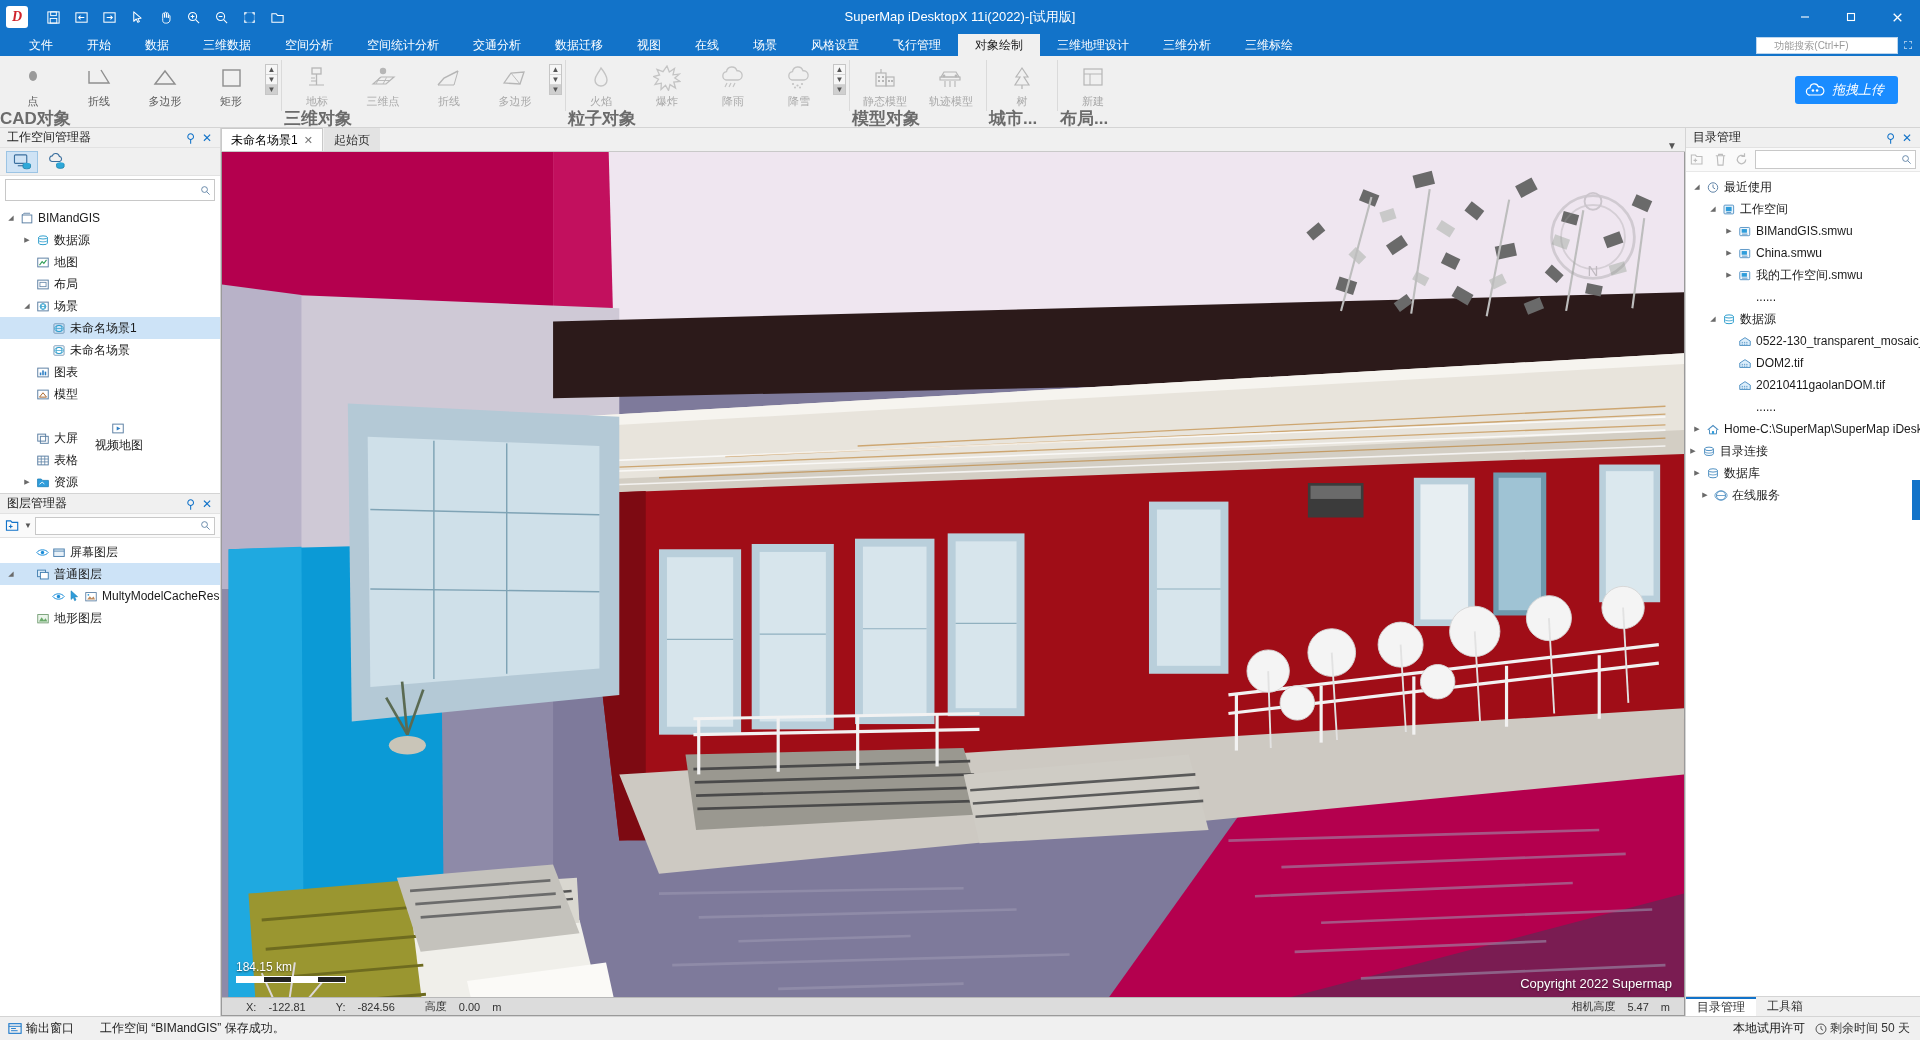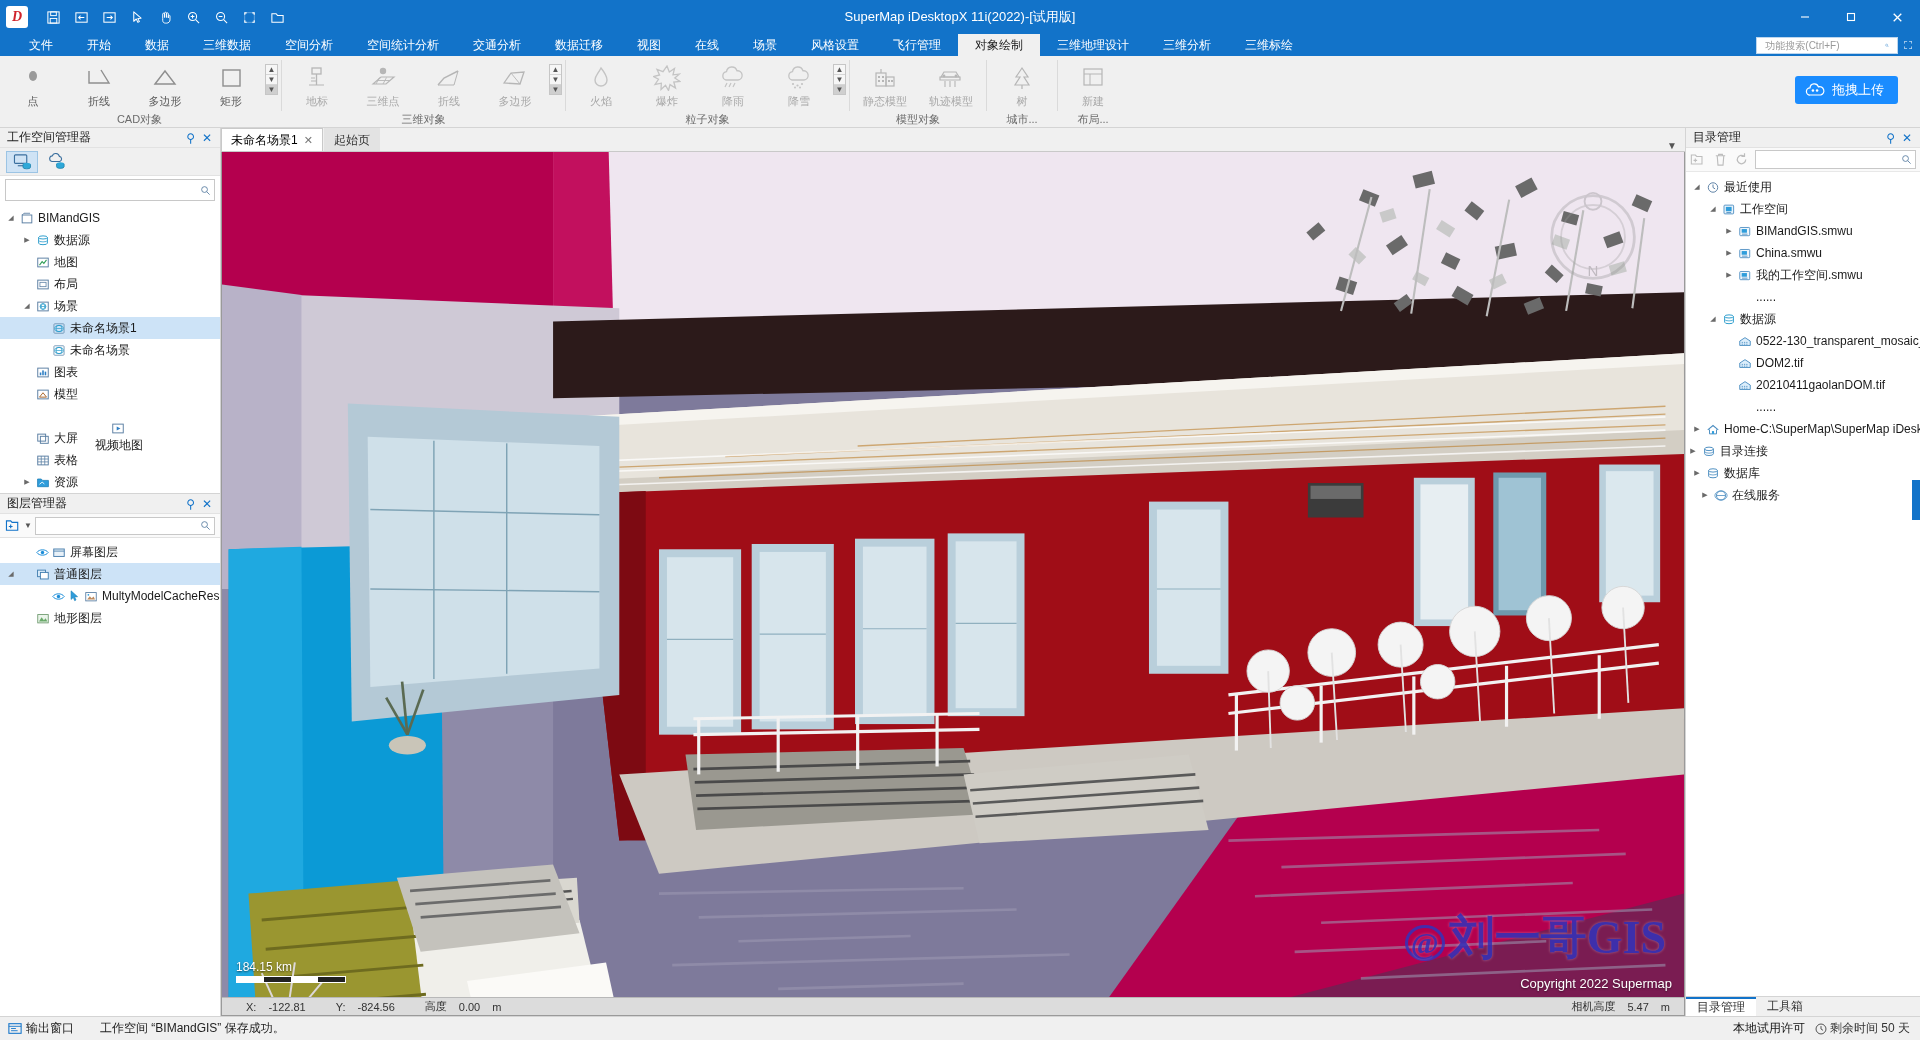--- a/index.html
+++ b/index.html
@@ -48,38 +48,38 @@
   .rtab {
     color:#fff; font-size:12px; padding:0 17px; display:flex; align-items:center;
     cursor:pointer; white-space:nowrap;
   }
   .rtab.active { background:#f0f0f0; color:#1a1a1a; }
   .search-wrap {
     margin-left:auto; display:flex; align-items:center; gap:4px; padding-right:6px;
   }
   .search-box {
     width:142px; height:17px; background:#fff; border:1px solid #bcd6ee;
-    display:flex; align-items:center; padding:0 8px;
+    display:flex; align-items:center; padding:0 17px;
   }
   .search-box input {
     border:0; outline:0; width:120px; font-size:10px; color:#333;
     font-family:"Liberation Sans", sans-serif; background:transparent;
   }
   .search-box input::placeholder { color:#999; }
   .expand-ic { color:#fff; font-size:11px; cursor:pointer; padding:0 2px; }
 
   
   .ribbon {
     height:72px; background:#f0f0f0; border-bottom:1px solid #d4d4d4;
     display:flex; align-items:stretch; flex:0 0 72px; position:relative;
   }
   .rgroup { display:flex; flex-direction:column; position:relative; }
   .rgroup-body { flex:1; display:flex; align-items:flex-start; padding-top:4px; }
   .rgroup-label {
-    text-align:center; font-size:11px; color:#6b6b6b; height:14px; line-height:12px;
+    font-size:17px; color:#6b6b6b; height:14px; line-height:12px;font-weight:bold;
   }
   .rsep { width:1px; background:#dadada; margin:4px 2px 16px 2px; }
   .ritem {
     width:66px; display:flex; flex-direction:column; align-items:center;
     padding-top:3px; cursor:pointer; user-select:none;
   }
   .ritem .ic { height:30px; display:flex; align-items:center; justify-content:center; }
   .ritem .lb { font-size:11px; color:#5a5a5a; margin-top:1px; white-space:nowrap; }
   .ritem.dim .lb { color:#a8a8a8; }
   .scrollcol {
@@ -87,21 +87,21 @@
     border:1px solid #c6c6c6; background:#f6f6f6;
   }
   .scrollcol div {
     flex:1; display:flex; align-items:center; justify-content:center;
     font-size:8px; color:#555; border-bottom:1px solid #d6d6d6; cursor:pointer;
   }
   .scrollcol div:last-child { border-bottom:0; background:#cfcfcf; }
   .upload-btn {
     position:absolute; right:22px; top:20px; height:28px; background:#1a8cff;
     color:#fff; display:flex; align-items:center; gap:7px; padding:0 14px 0 10px;
-    border-radius:3px; cursor:pointer; font-size:13px;
+    border-radius:3px; cursor:pointer; font-size:13px;font-style:italic;
   }
 
   
   .main { flex:1; display:flex; min-height:0; background:#f0f0f0; }
 
   
   .panel { display:flex; flex-direction:column; background:#fff; min-height:0; }
   .panel-hdr {
     height:20px; background:#f0f0f0; display:flex; align-items:center;
     padding:0 4px 0 7px; font-size:12px; color:#222; flex:0 0 20px;
@@ -1070,23 +1070,20 @@
           <circle cx="50" cy="50" r="34" fill="none" stroke="#9a9a9a" stroke-width="2"></circle>
           <circle cx="50" cy="12" r="9" fill="none" stroke="#7a7a7a" stroke-width="2"></circle>
           <text x="50" y="92" text-anchor="middle" font-size="16" fill="#555">N</text>
         </svg>
 
         <div class="scalebar">
           <div>184.15 km</div>
           <div class="bar"></div>
         </div>
 
-        <div class="wm">
-          <span class="at">@</span><span>刘一哥GIS</span>
-        </div>
         <div class="copyright">Copyright 2022 Supermap</div>
 
         <div class="sc-status">
           <span class="gap">X:</span>
           <span>-122.81</span>
           <span class="gap">Y:</span>
           <span>-824.56</span>
           <span class="gap">高度</span>
           <span>0.00</span>
           <span>m</span>

